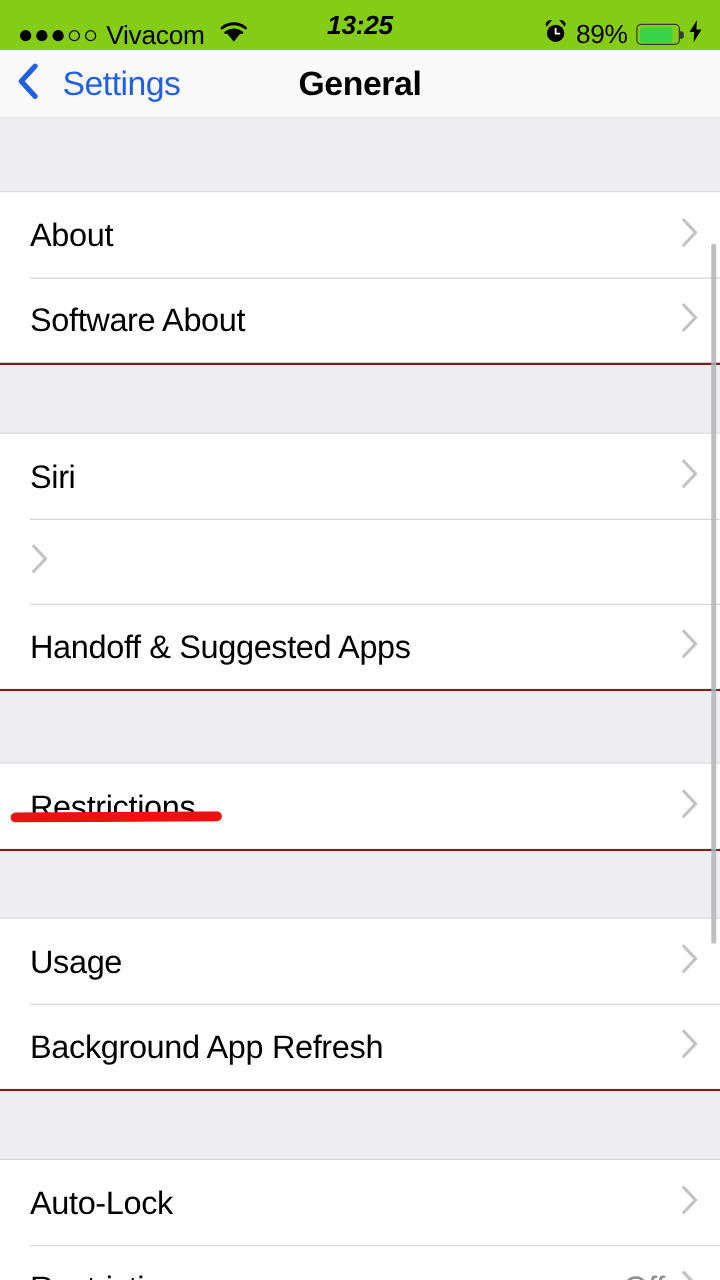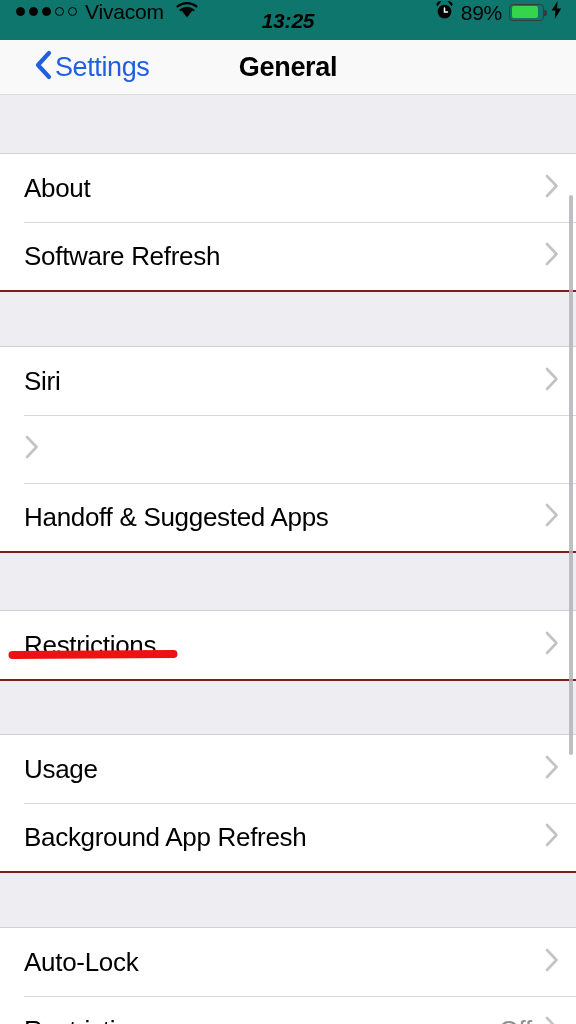--- a/index.html
+++ b/index.html
@@ -19,23 +19,23 @@
     height: 1024px;
     background: #ffffff;
     overflow: hidden;
   }
 
   
   .status-bar {
     position: relative;
     height: 40px;
     width: 100%;
-    background: #0f766e;
-    display: flex;
-    align-items: flex-start;
+    background: #84cc16;
+    display: flex;
+    align-items: flex-end;
     padding: 0 14px 0 16px;
   }
   .status-left {
     display: flex;
     align-items: center;
     gap: 0px;
     flex: 1 1 0;
     min-width: 0;
   }
   .sig-dots {
@@ -124,25 +124,24 @@
     position: relative;
     height: 55px;
     background: #f9f9f9;
     border-bottom: 1px solid #dcdcdc;
     display: flex;
     align-items: center;
   }
   .nav-back {
     display: flex;
     align-items: center;
-    gap: 3px;
+    gap: 19px;
     padding-left: 13px;
     cursor: pointer;
     z-index: 2;
-    margin-left: 21px;
   }
   .nav-back-label {
     font-size: 27px;
     color: #1f5fe0;
     letter-spacing: -0.4px;
     line-height: 1;
   }
   .nav-title {
     position: absolute;
     left: 0; right: 0;
@@ -297,21 +296,21 @@
     <div class="group">
       <div class="row">
         <span class="row-label">About</span>
         <span class="chevron">
           <svg width="16" height="26" viewBox="0 0 16 26">
               <path d="M3 3 L12.5 13 L3 23" stroke="#c2c2c7" stroke-width="2.6" fill="none" stroke-linecap="round" stroke-linejoin="round"></path>
             </svg>
         </span>
       </div>
       <div class="row">
-        <span class="row-label">Software Refresh</span>
+        <span class="row-label">Software About</span>
         <span class="chevron">
           <svg width="16" height="26" viewBox="0 0 16 26">
               <path d="M3 3 L12.5 13 L3 23" stroke="#c2c2c7" stroke-width="2.6" fill="none" stroke-linecap="round" stroke-linejoin="round"></path>
             </svg>
         </span>
       </div>
     </div>
 
     <div class="gap" style="height:54px"></div>
 

